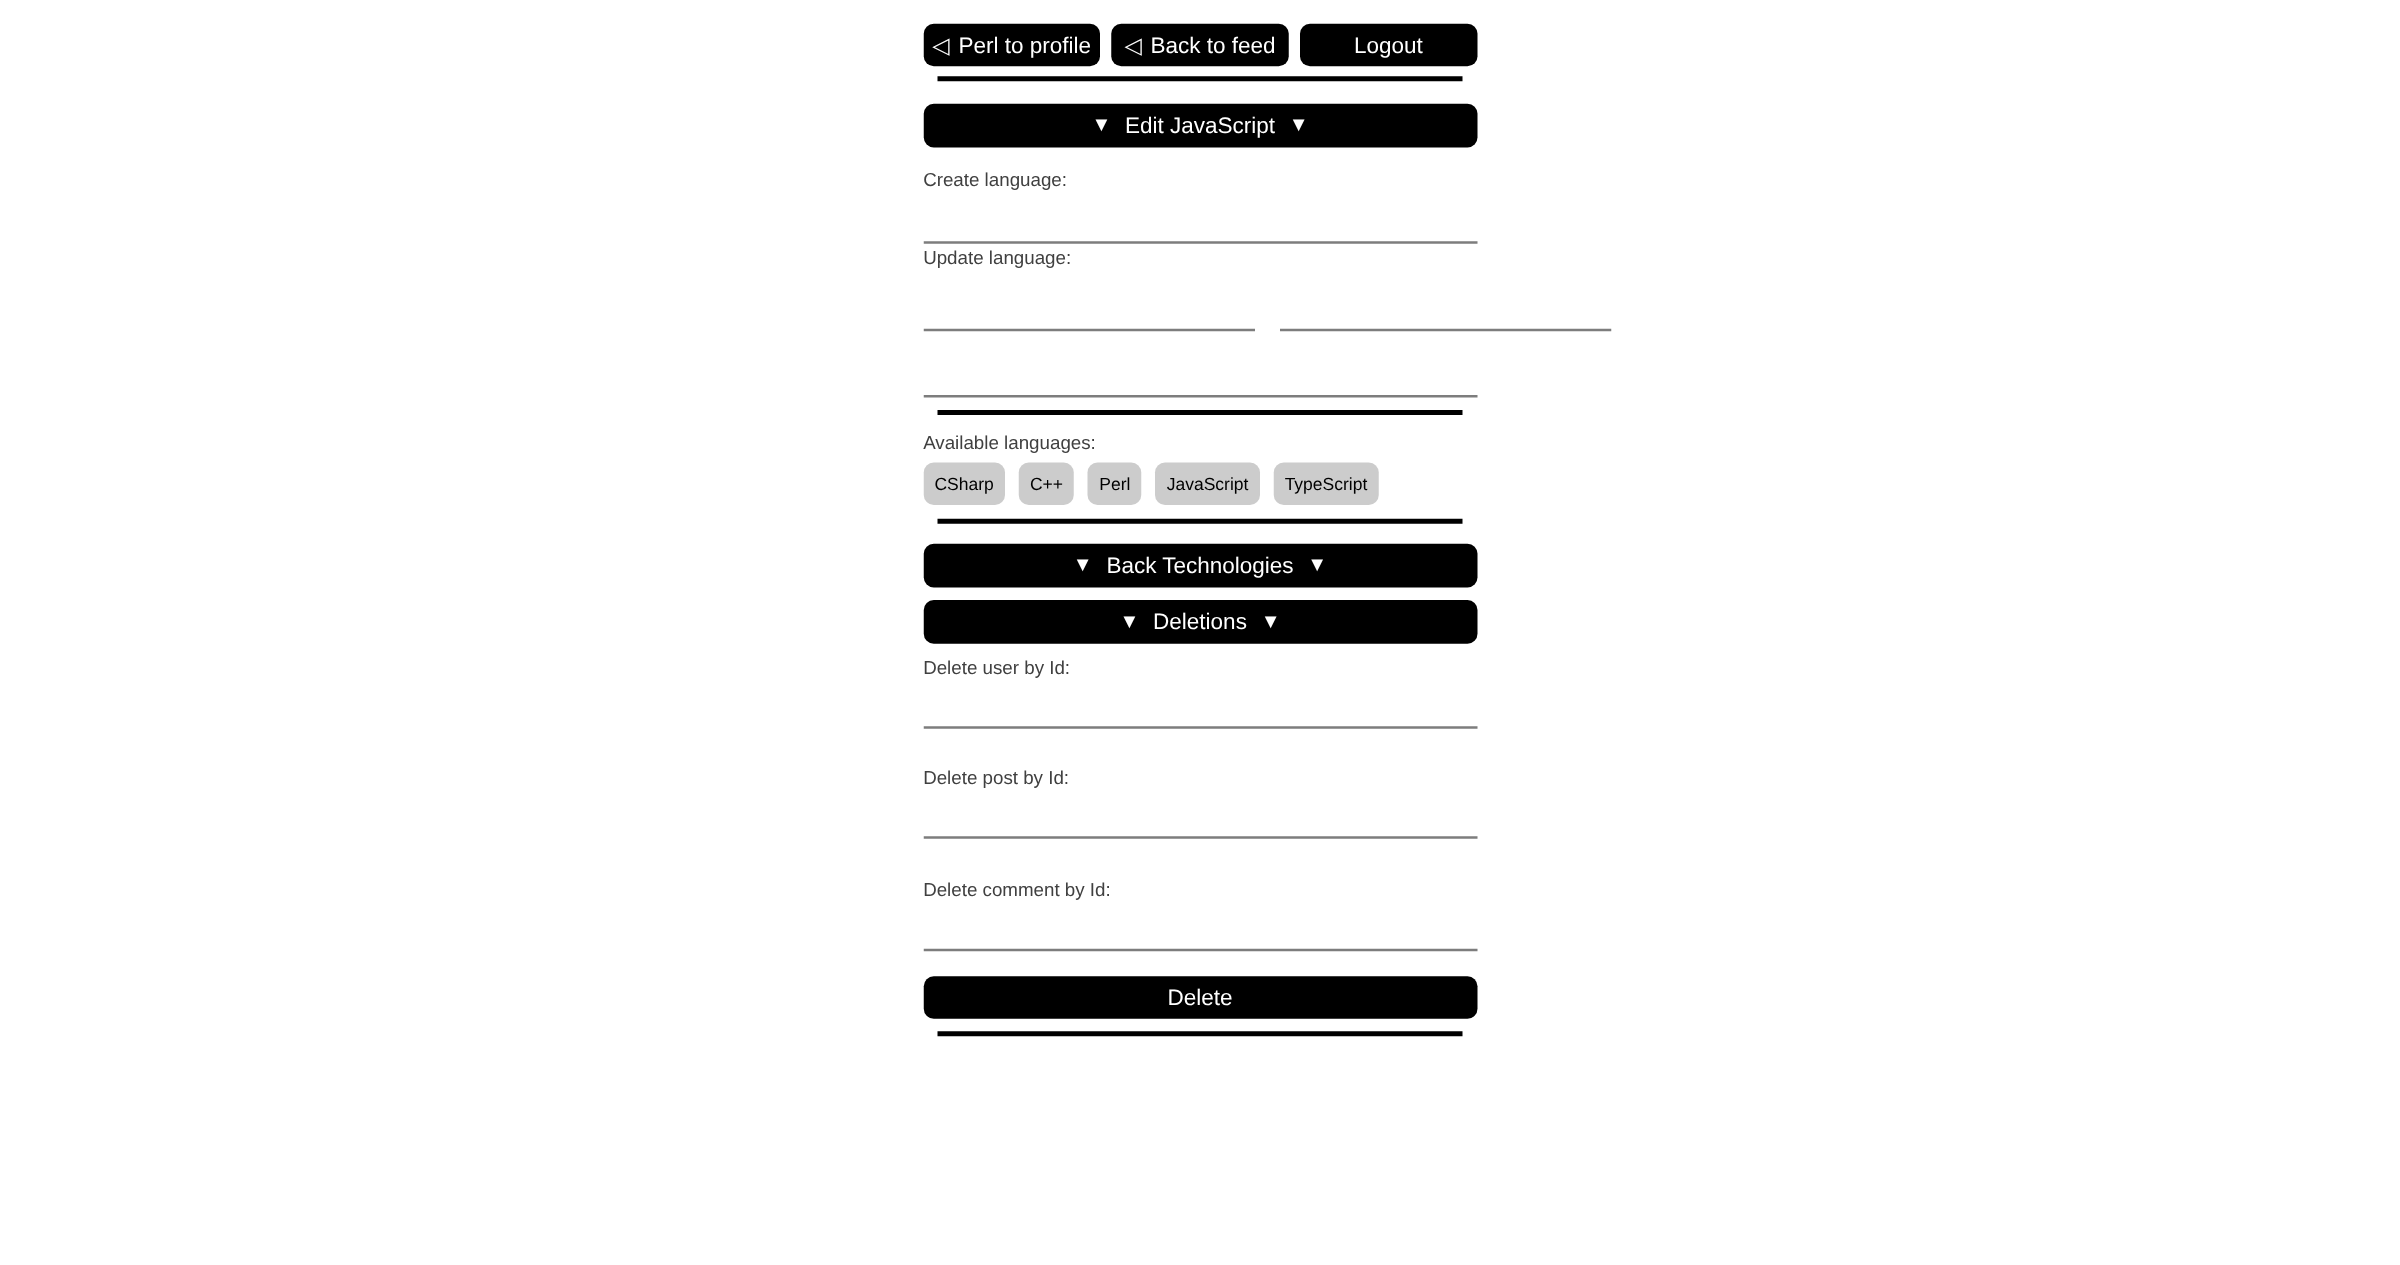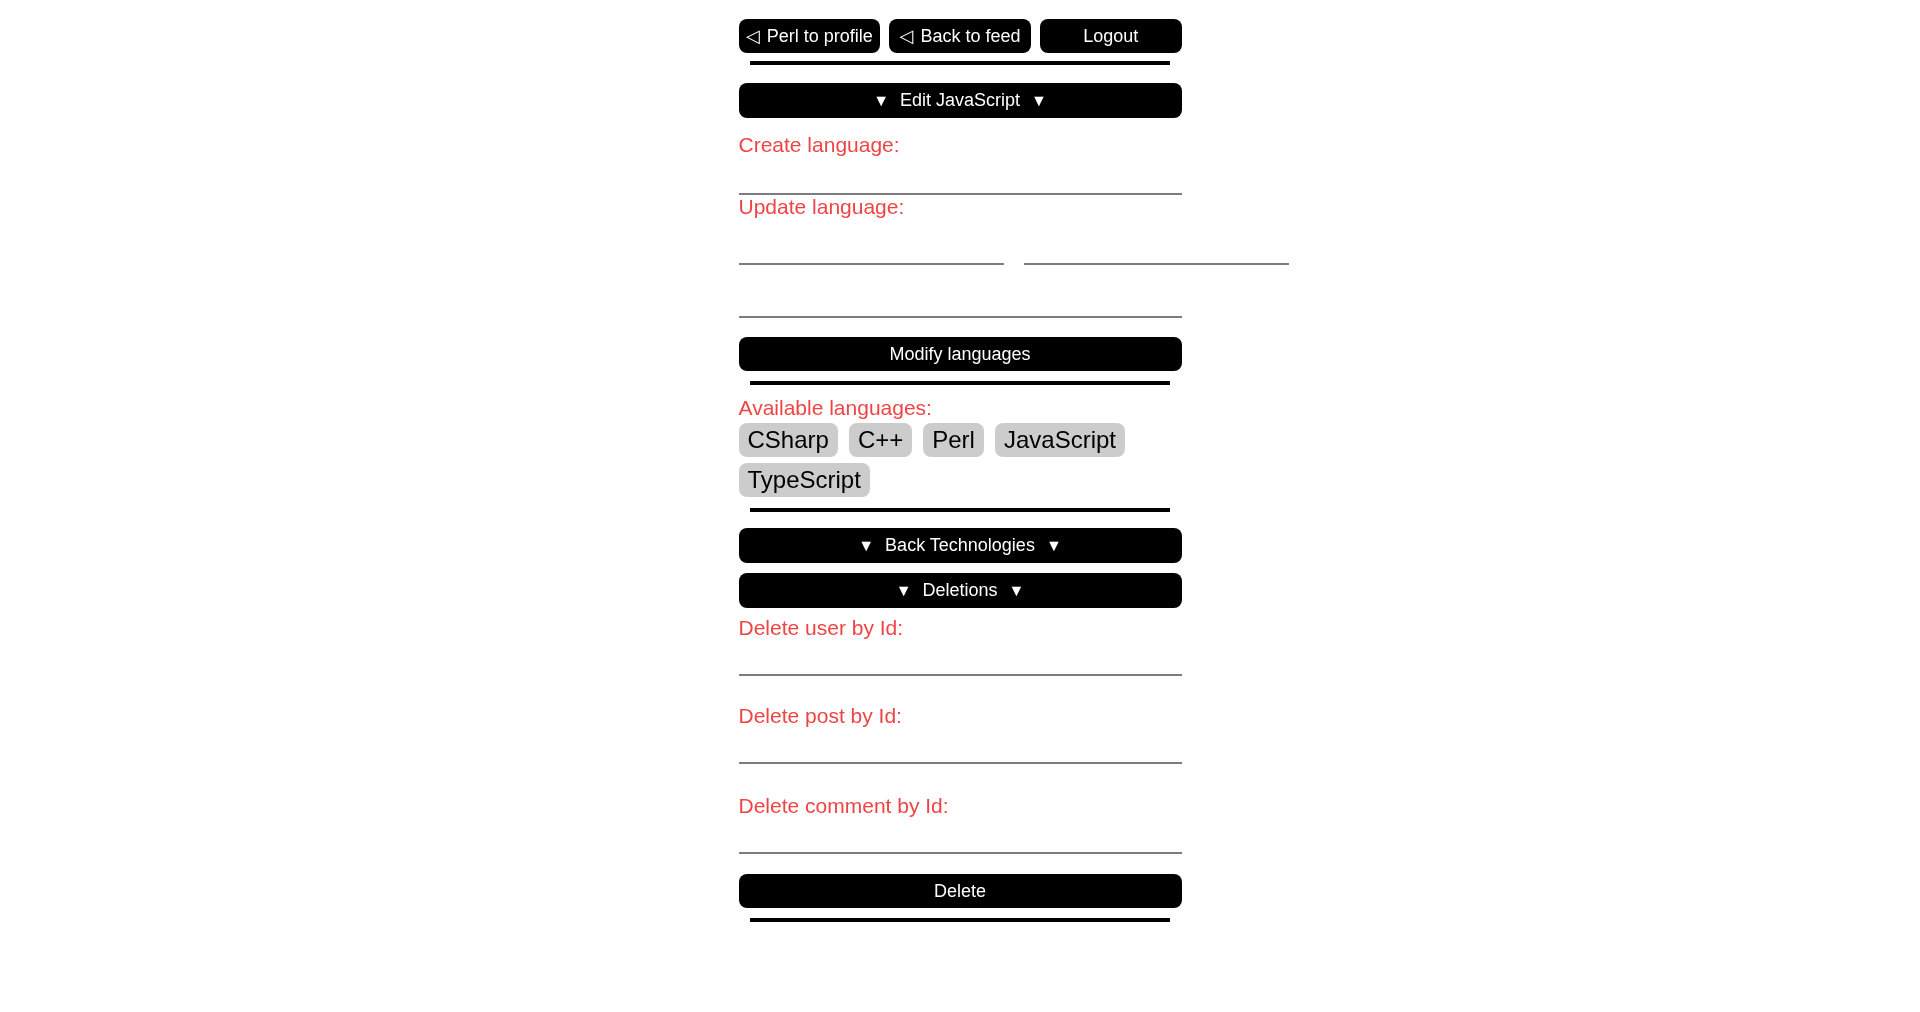--- a/index.html
+++ b/index.html
@@ -69,23 +69,23 @@
     padding: 0;
   }
   .bar .tri { font-size: 16px; line-height: 1; }
   #bar-languages    { margin-top: 18px; }
   #bar-technologies { margin-top: 16px; }
   #bar-deletions    { margin-top: 10px; }
 
   
   .label {
     display: block;
-    font-size: 21px;
+    font-size: 15px;
     line-height: 24px;
-    color: #ef4444;
+    color: #404040;
   }
   .input {
     display: block;
     width: 100%;
     height: 38px;
     border: none;
     border-bottom: 2px solid #7d7d7d;
     background: transparent;
     font-family: inherit;
     font-size: 20px;
@@ -133,21 +133,21 @@
   }
   .chip {
     background: #cccccc;
     color: #000;
     border: none;
     border-radius: 8px;
     height: 34px;
     padding: 0 9px;
     margin: 3px 11px 3px 0;
     font-family: inherit;
-    font-size: 24px;
+    font-size: 14px;
     cursor: pointer;
   }
 </style>
 </head>
 <body>
 
 <div class="column">
 
   <div class="toolbar">
     <button class="tb-btn">
@@ -175,23 +175,20 @@
   <input class="input" type="text" value="" style="">
 
   <label class="label mt13">Update language:</label>
   <div class="row mt20">
     <input class="input" type="text" value="" style="">
     <input class="input" type="text" value="" style="">
   </div>
 
   <input class="input mt15" type="text" value="" style="">
 
-  <button class="submit" id="modify-languages-button">
-    <span>Modify languages</span>
-  </button>
 
   <hr class="thick m10">
 
   <div class="label mt11">Available languages:</div>
   <div class="chips">
       <button class="chip">CSharp</button>
       <button class="chip">C++</button>
       <button class="chip">Perl</button>
       <button class="chip">JavaScript</button>
       <button class="chip">TypeScript</button>

